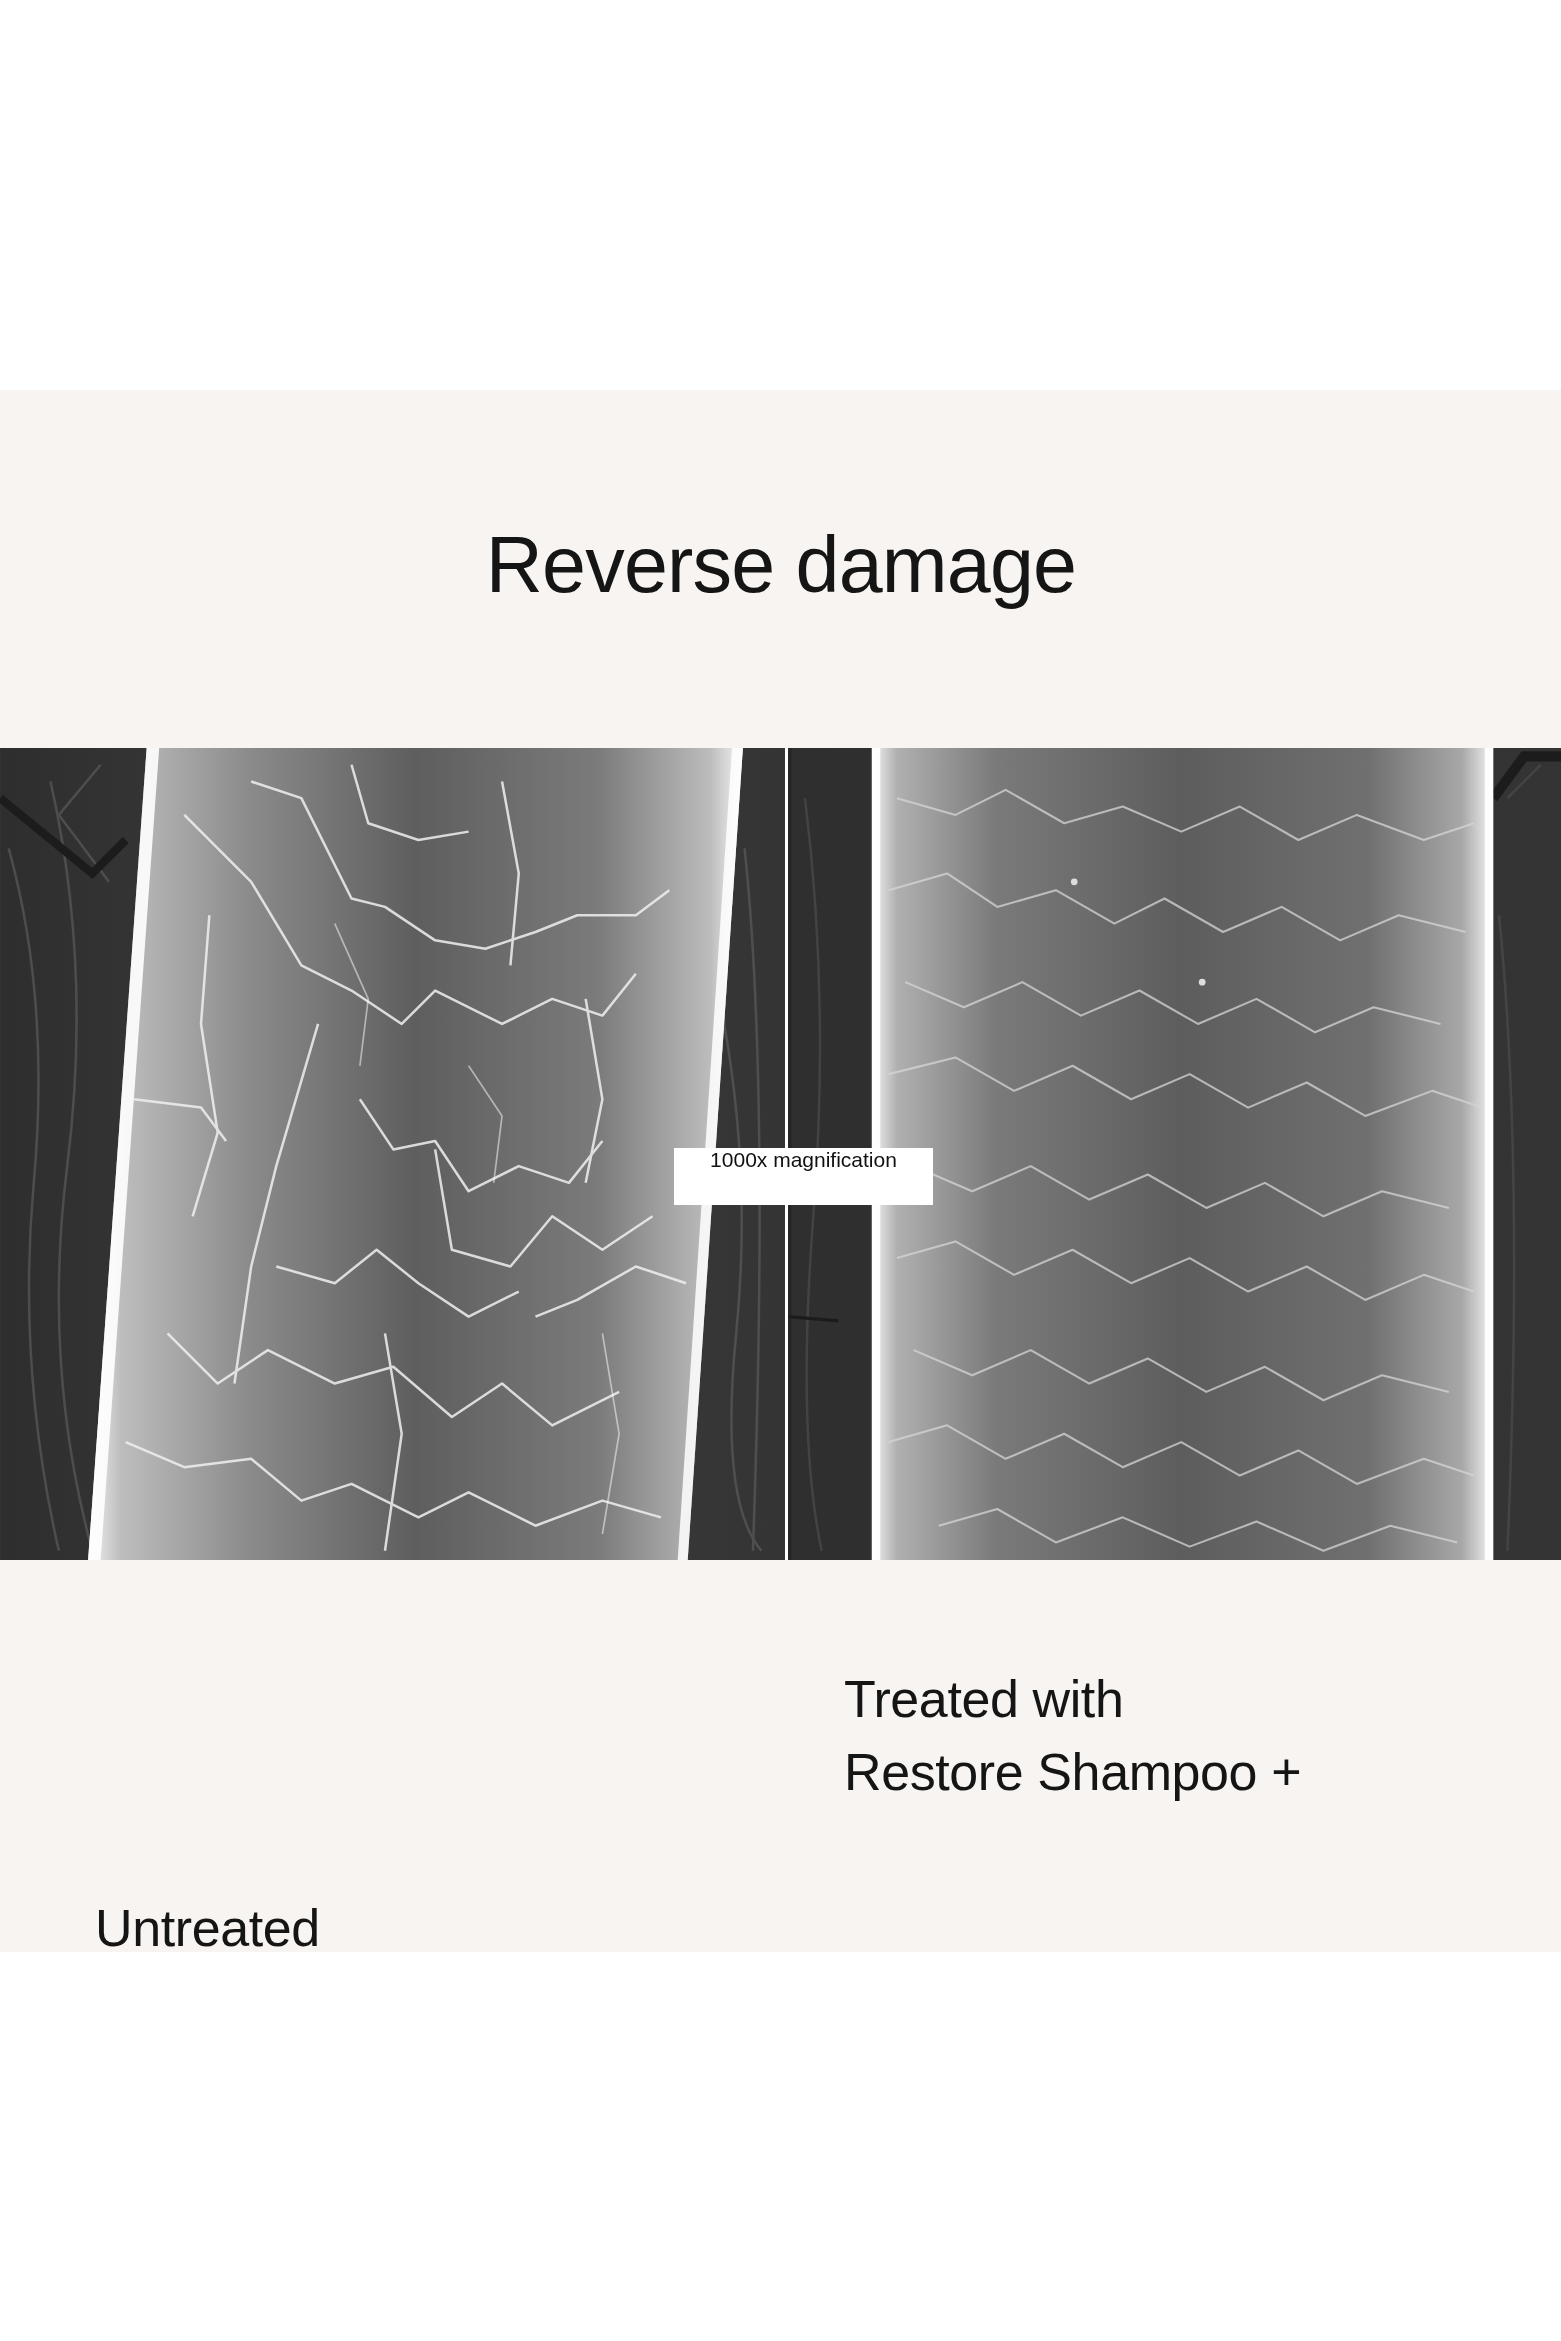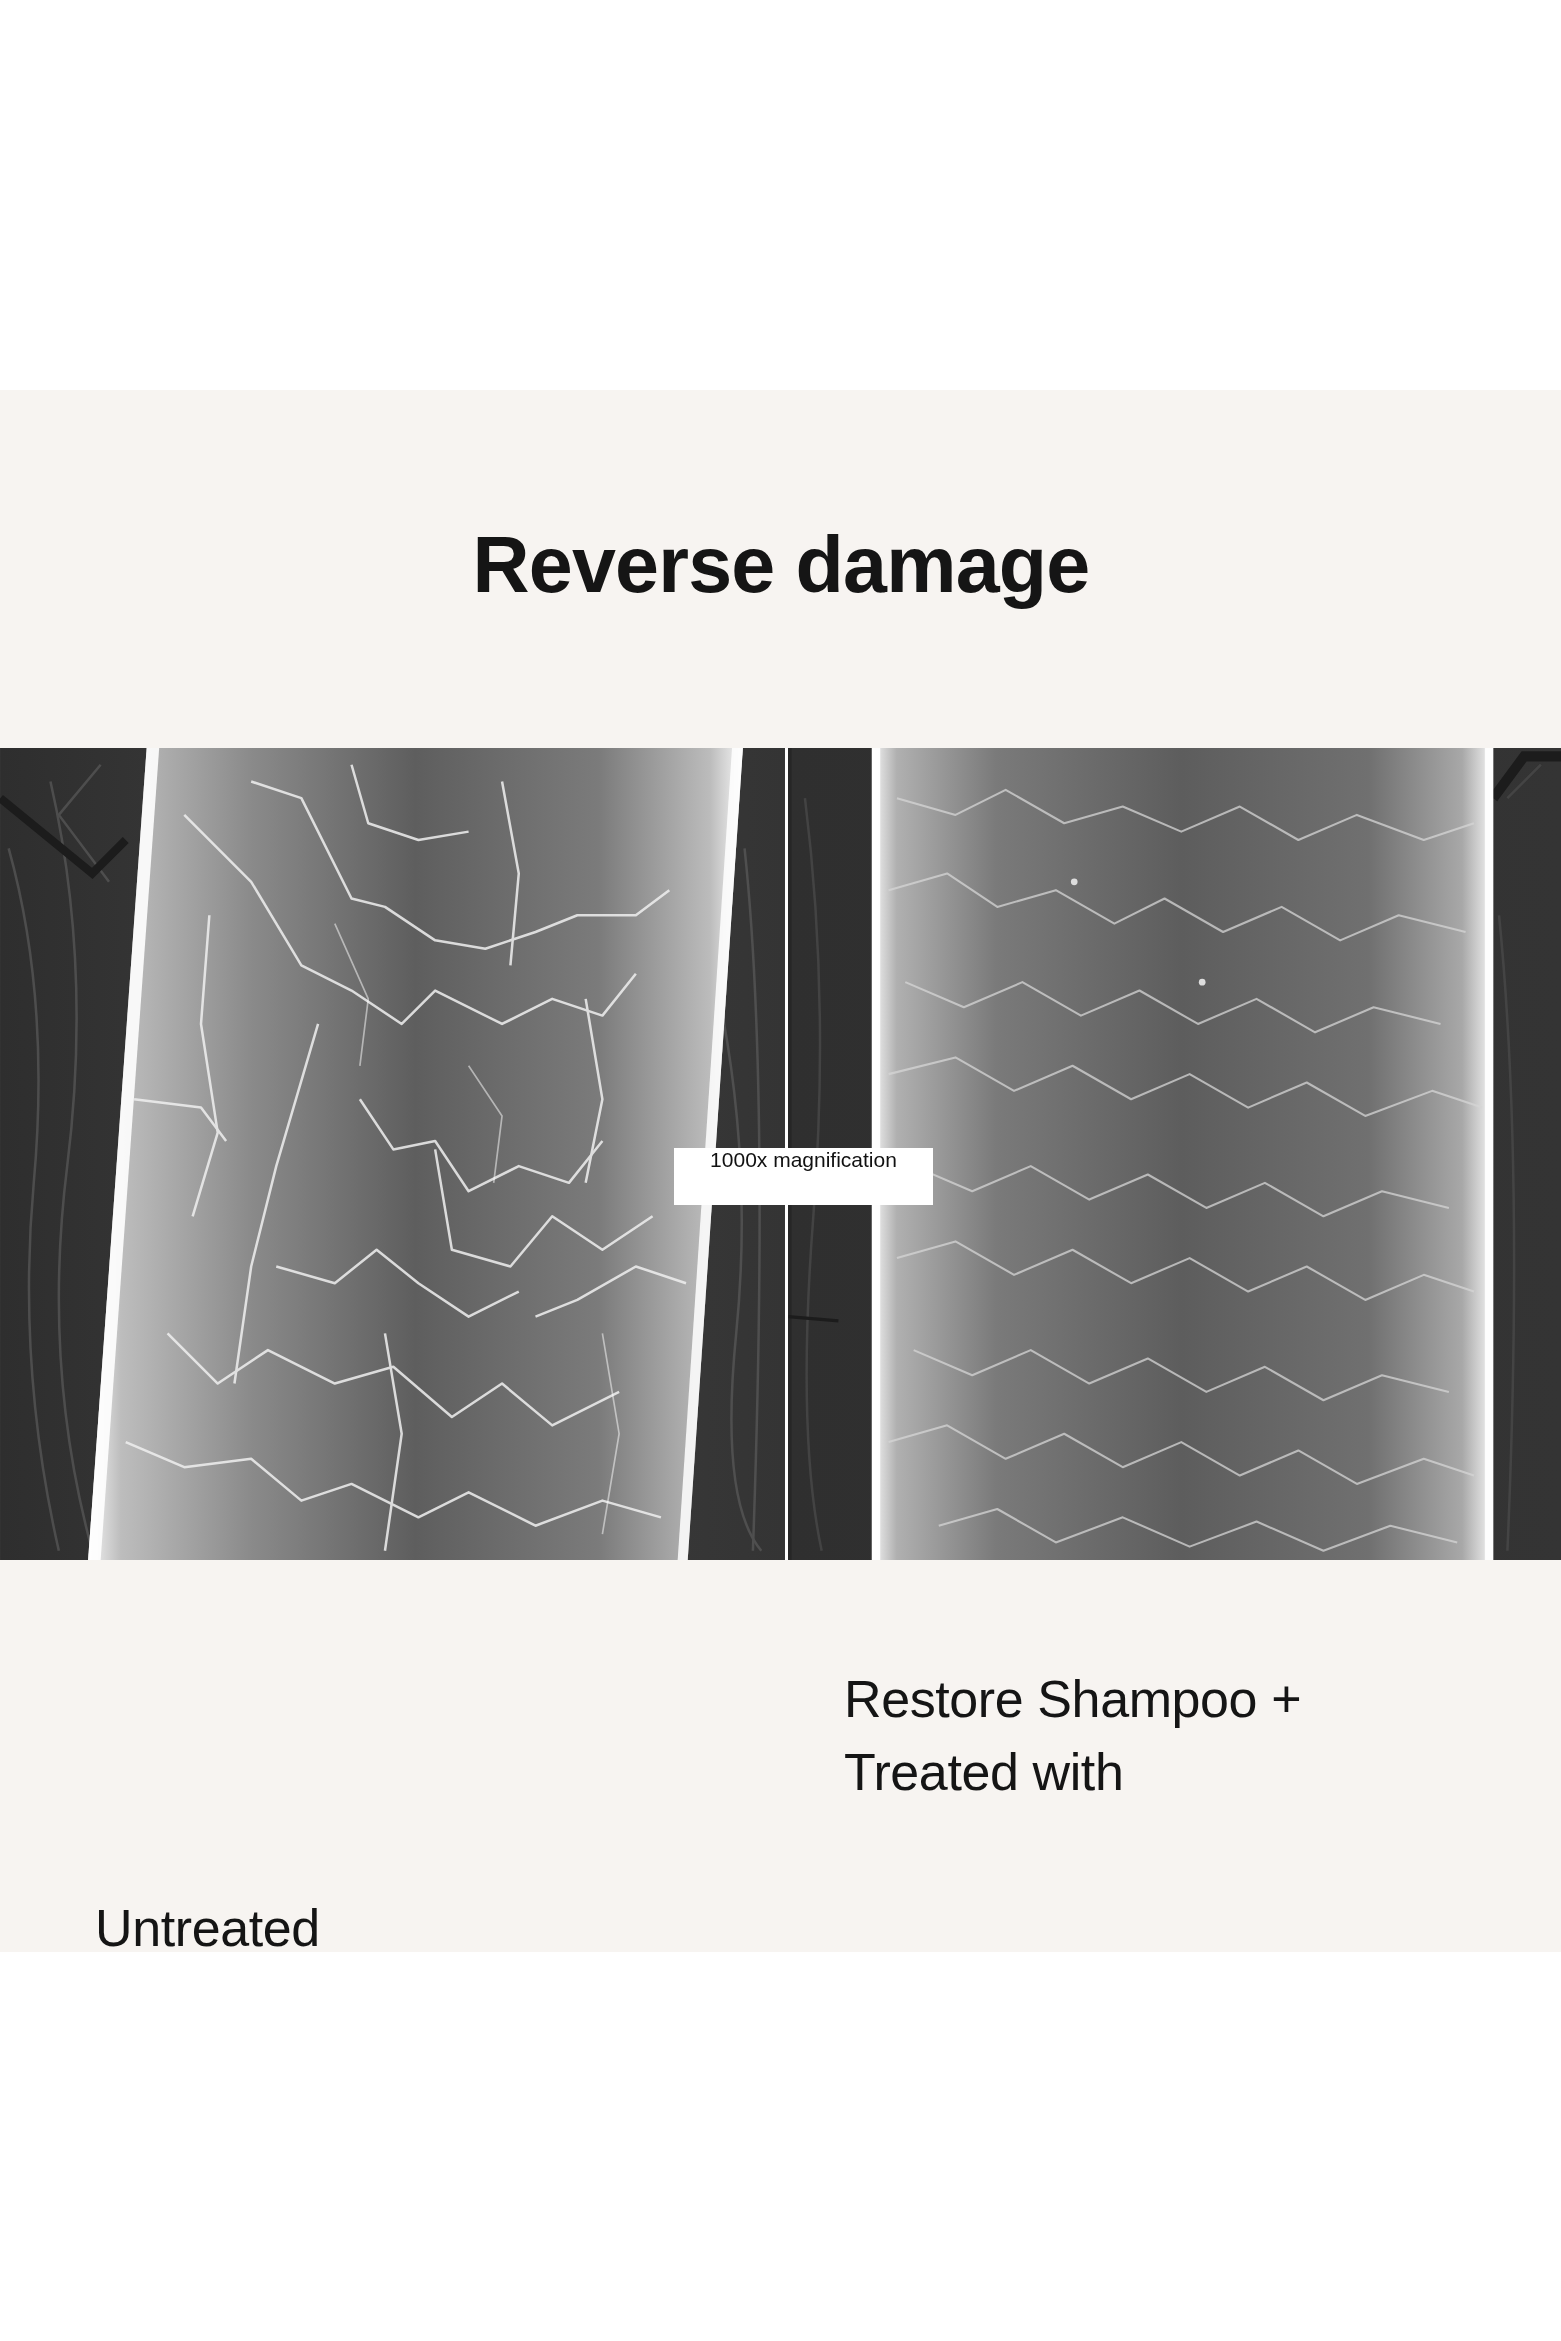--- a/index.html
+++ b/index.html
@@ -8,21 +8,21 @@
     position: relative; overflow: hidden;
     font-family: "Liberation Sans", sans-serif; color: #111111;
   }
   .panel {
     position: absolute; left: 0; top: 390px; width: 1562px; height: 1562px;
     background: #F7F4F1;
   }
   .title {
     position: absolute; left: 0; width: 1562px; top: 519px;
     text-align: center; font-size: 79px; line-height: 92px;
-    font-weight: 700; letter-spacing: -0.8px; color: #151515;
+    font-weight: 400; letter-spacing: -0.8px; color: #151515;
   }
   .strip {
     position: absolute; left: 0; top: 748px; width: 1562px; height: 812px;
     background: #ffffff;
   }
   .sem {
     position: absolute; top: 0; height: 812px; overflow: hidden;
     background: #3b3b3b;
   }
   .sem.left { left: 0; width: 785px; }
@@ -158,16 +158,16 @@
 
 <div class="mag-label">
   <span>1000x magnification</span>
 </div>
 
 <div class="caption left">
   <span>Untreated</span>
 </div>
 
 <div class="caption right">
+  <span>Treated with</span>
   <span>Restore Shampoo +</span>
-  <span>Treated with</span>
 </div>
 
 
 </body></html>

